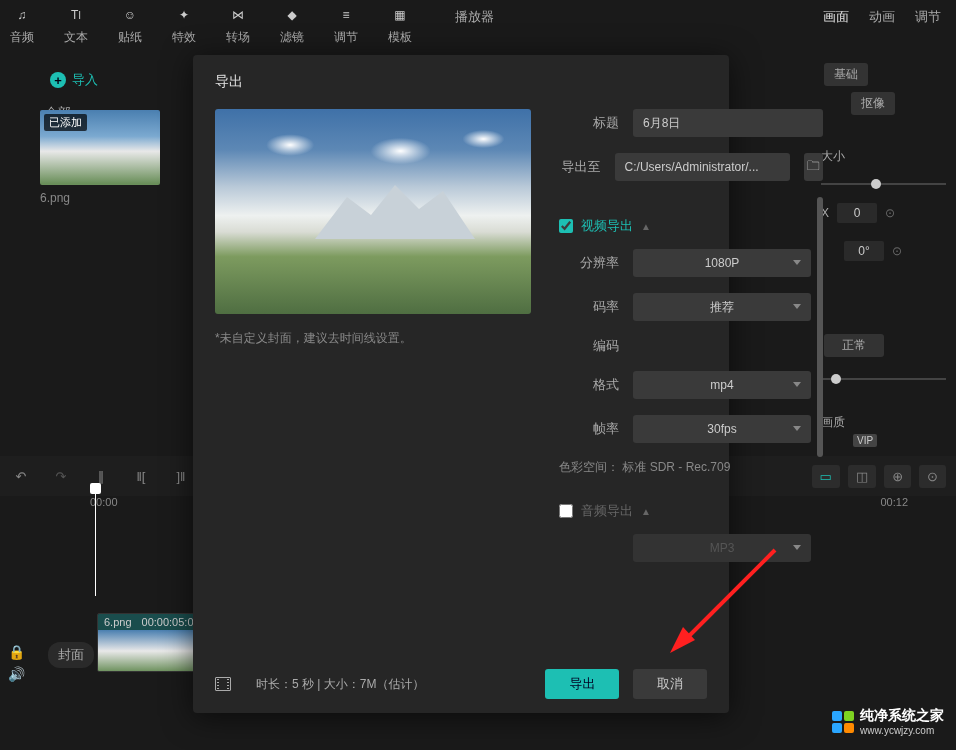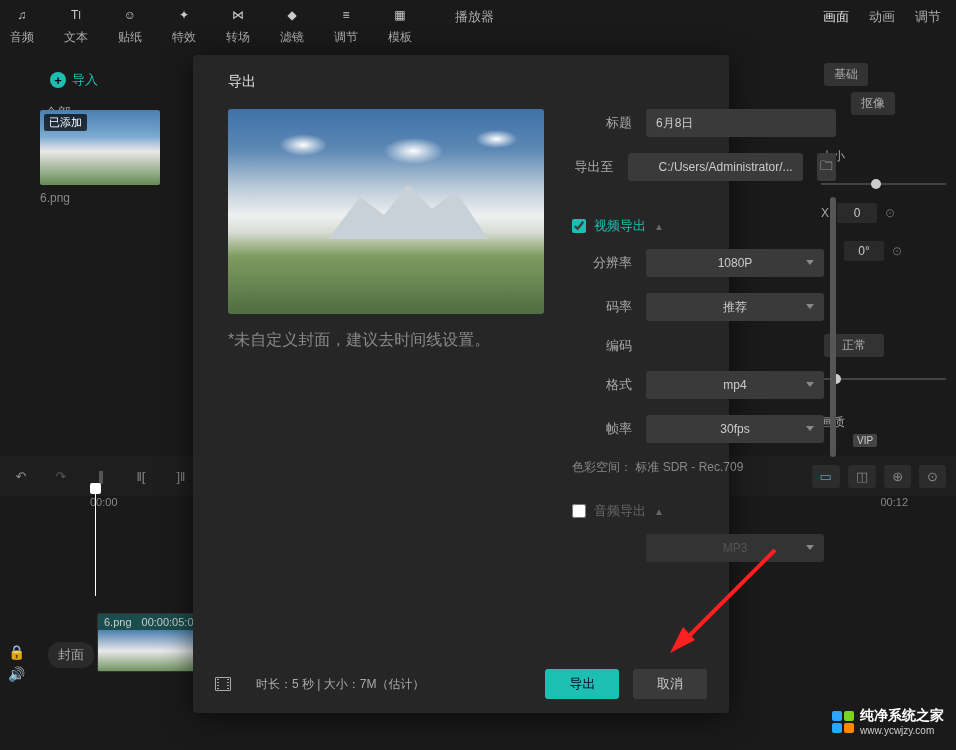--- a/index.html
+++ b/index.html
@@ -34,28 +34,28 @@
 .ruler-time-right { position: absolute; top: 496px; right: 48px; color: #888; font-size: 11px; }
 .playhead { position: absolute; top: 486px; left: 95px; width: 1px; height: 110px; background: #fff; }
 .playhead::before { content: ""; position: absolute; top: -3px; left: -5px; width: 11px; height: 11px; background: #fff; border-radius: 2px; }
 .clip { position: absolute; top: 613px; left: 97px; width: 103px; height: 59px; border: 1px solid #333; border-radius: 2px; overflow: hidden; }
 .clip-header { background: #1a4d4d; color: #ccc; font-size: 11px; padding: 2px 6px; display: flex; gap: 10px; }
 .clip-body { height: 42px; background: linear-gradient(to bottom, #4a7fb0 0%, #e8e8e8 50%, #6a8f5a 100%); }
 .cover-label { position: absolute; top: 642px; left: 48px; color: #aaa; font-size: 13px; background: #2a2a2a; padding: 4px 10px; border-radius: 12px; }
 .bot-icons { position: absolute; top: 644px; left: 8px; color: #888; display: flex; flex-direction: column; gap: 6px; font-size: 14px; }
 
 
-.dialog { position: absolute; top: 55px; left: 193px; width: 536px; height: 658px; background: #262626; border-radius: 4px; box-shadow: 0 4px 30px rgba(0,0,0,0.6); padding: 18px 35px; z-index: 10; }
+.dialog { position: absolute; top: 55px; left: 193px; width: 536px; height: 658px; background: #262626; border-radius: 4px; box-shadow: 0 4px 30px rgba(0,0,0,0.6); padding: 18px 22px; z-index: 10; }
 .dialog-title { color: #e0e0e0; font-size: 14px; margin-bottom: 18px; }
 .dialog-content { display: flex; gap: 28px; }
 .preview { width: 316px; }
 .preview-img { width: 316px; height: 205px; border-radius: 3px; background: linear-gradient(to bottom, #3f71a8 0%, #5d88b5 20%, #b9c9d8 38%, #eef1f0 52%, #d9dcd4 60%, #7d9b5f 72%, #4f6e42 100%); position: relative; overflow: hidden; }
 .mountain { position: absolute; bottom: 75px; left: 100px; width: 160px; height: 60px; background: #c8d1d8; clip-path: polygon(0% 100%, 20% 30%, 35% 60%, 50% 10%, 65% 50%, 80% 20%, 100% 100%); }
 .clouds { position: absolute; top: 12px; left: 20px; right: 20px; height: 60px; background: radial-gradient(ellipse 40px 18px at 20% 40%, #fff 0%, transparent 60%), radial-gradient(ellipse 50px 22px at 60% 50%, #fff 0%, transparent 60%), radial-gradient(ellipse 35px 15px at 90% 30%, #fff 0%, transparent 60%); }
-.preview-hint { color: #888; font-size: 16px; margin-top: 16px; }
+.preview-hint { color: #888; font-size: 12px; margin-top: 16px; }
 .form { width: 264px; }
 .form-row { display: flex; align-items: center; margin-bottom: 16px; gap: 14px; }
 .form-label { width: 60px; color: #aaa; font-size: 13px; text-align: right; }
 .form-input { flex: 1; background: #3a3a3a; color: #ccc; border: none; border-radius: 3px; padding: 6px 10px; font-size: 12px; height: 28px; }
 .folder-btn { width: 28px; height: 28px; background: #3a3a3a; border-radius: 3px; display: flex; align-items: center; justify-content: center; color: #ccc; cursor: pointer; }
 .section-head { display: flex; align-items: center; gap: 8px; color: #1dbfb3; font-size: 13px; margin: 20px 0 14px 0; }
 .section-head.disabled { color: #666; }
 .section-head input[type=checkbox] { accent-color: #1dbfb3; width: 14px; height: 14px; }
 .section-head .tri { font-size: 10px; color: #666; }
 .select { flex: 1; background: #3a3a3a; color: #ccc; border-radius: 3px; padding: 6px 10px; font-size: 12px; display: flex; justify-content: center; align-items: center; position: relative; height: 28px; cursor: pointer; }
@@ -220,21 +220,21 @@
       </div>
       <div class="preview-hint">*未自定义封面，建议去时间线设置。</div>
     </div>
     <div class="form">
       <div class="form-row">
         <span class="form-label">标题</span>
         <input class="form-input" value="6月8日" style="">
       </div>
       <div class="form-row">
         <span class="form-label">导出至</span>
-        <input class="form-input" style="flex: 0 0 140px; text-align: right;" value="C:/Users/Administrator/...">
+        <input class="form-input" style="flex: 0 0 140px;" value="C:/Users/Administrator/...">
         <span class="folder-btn">
             <span>🗀</span>
           </span>
       </div>
 
       <div class="scroll-area">
         <div class="section-head">
           <input type="checkbox" checked="" style="">
           <span>视频导出</span>
           <span class="tri">▲</span>

